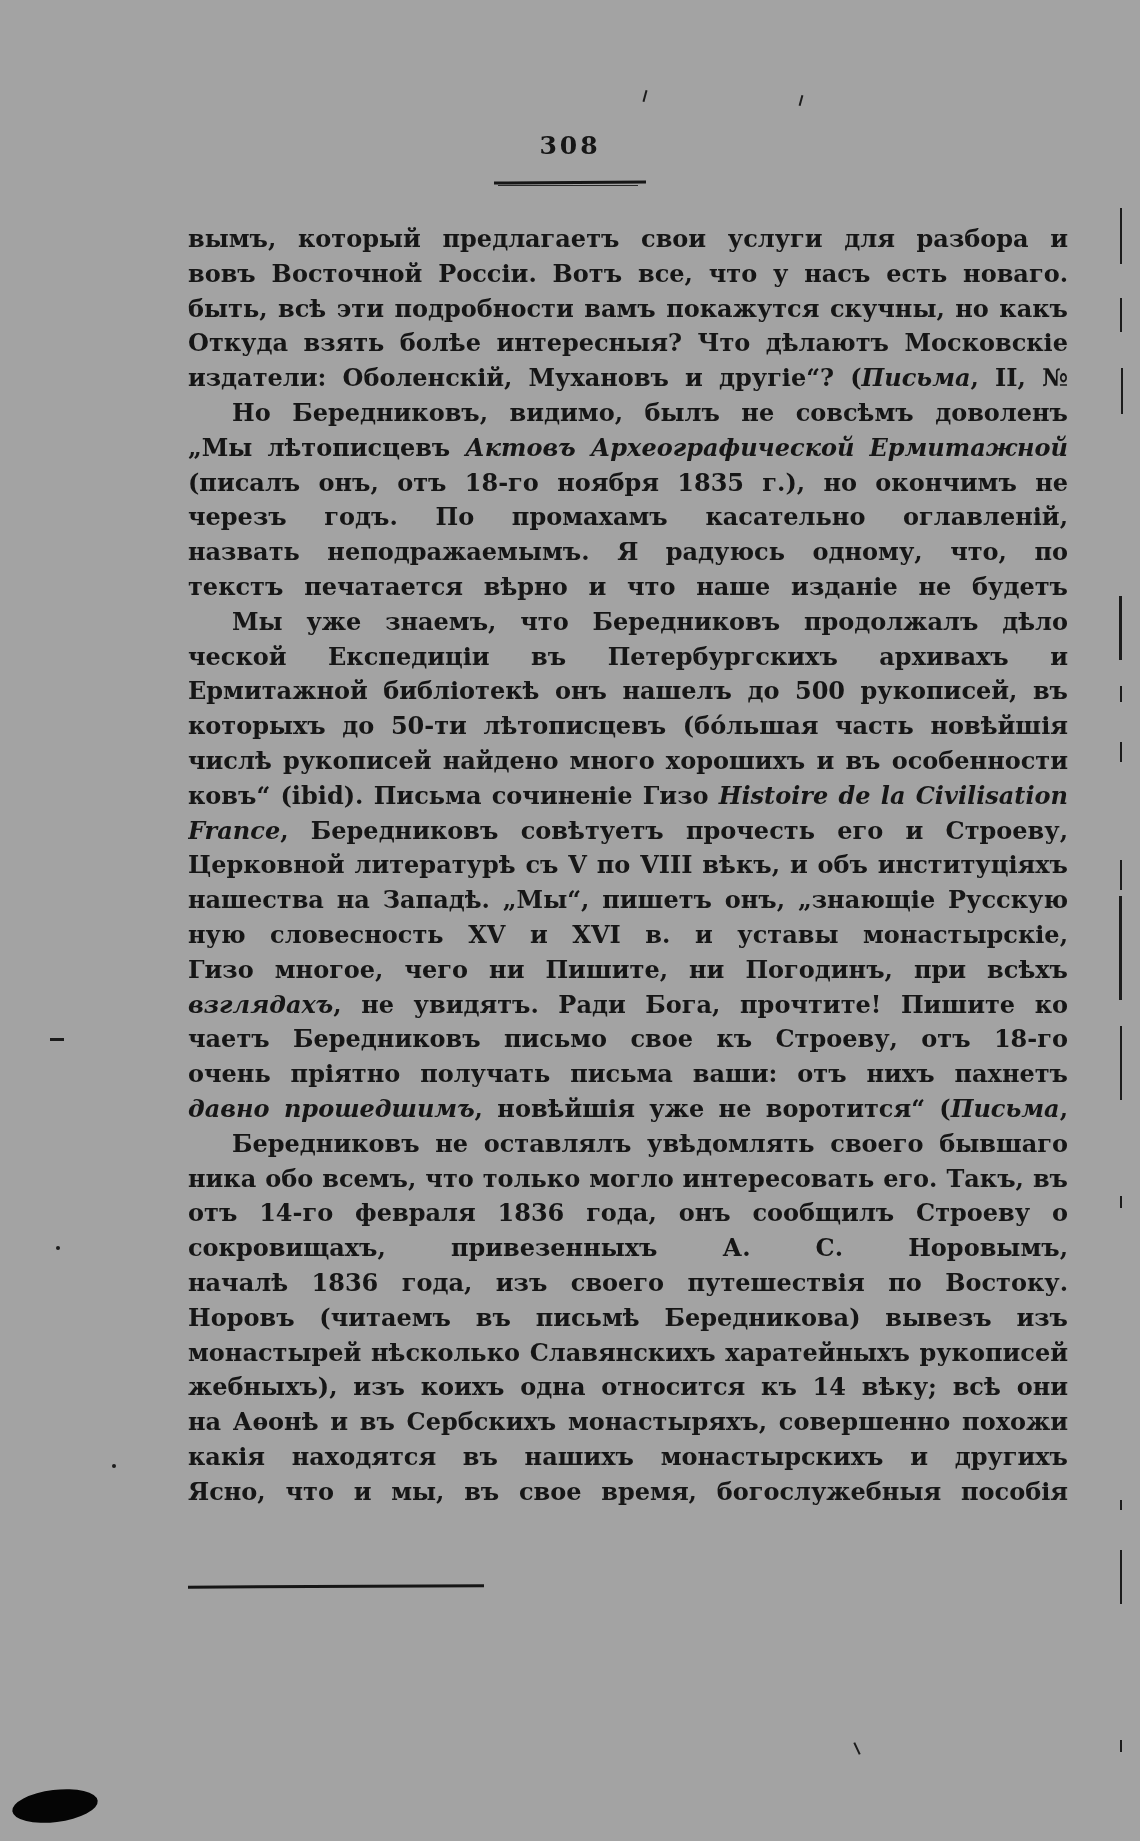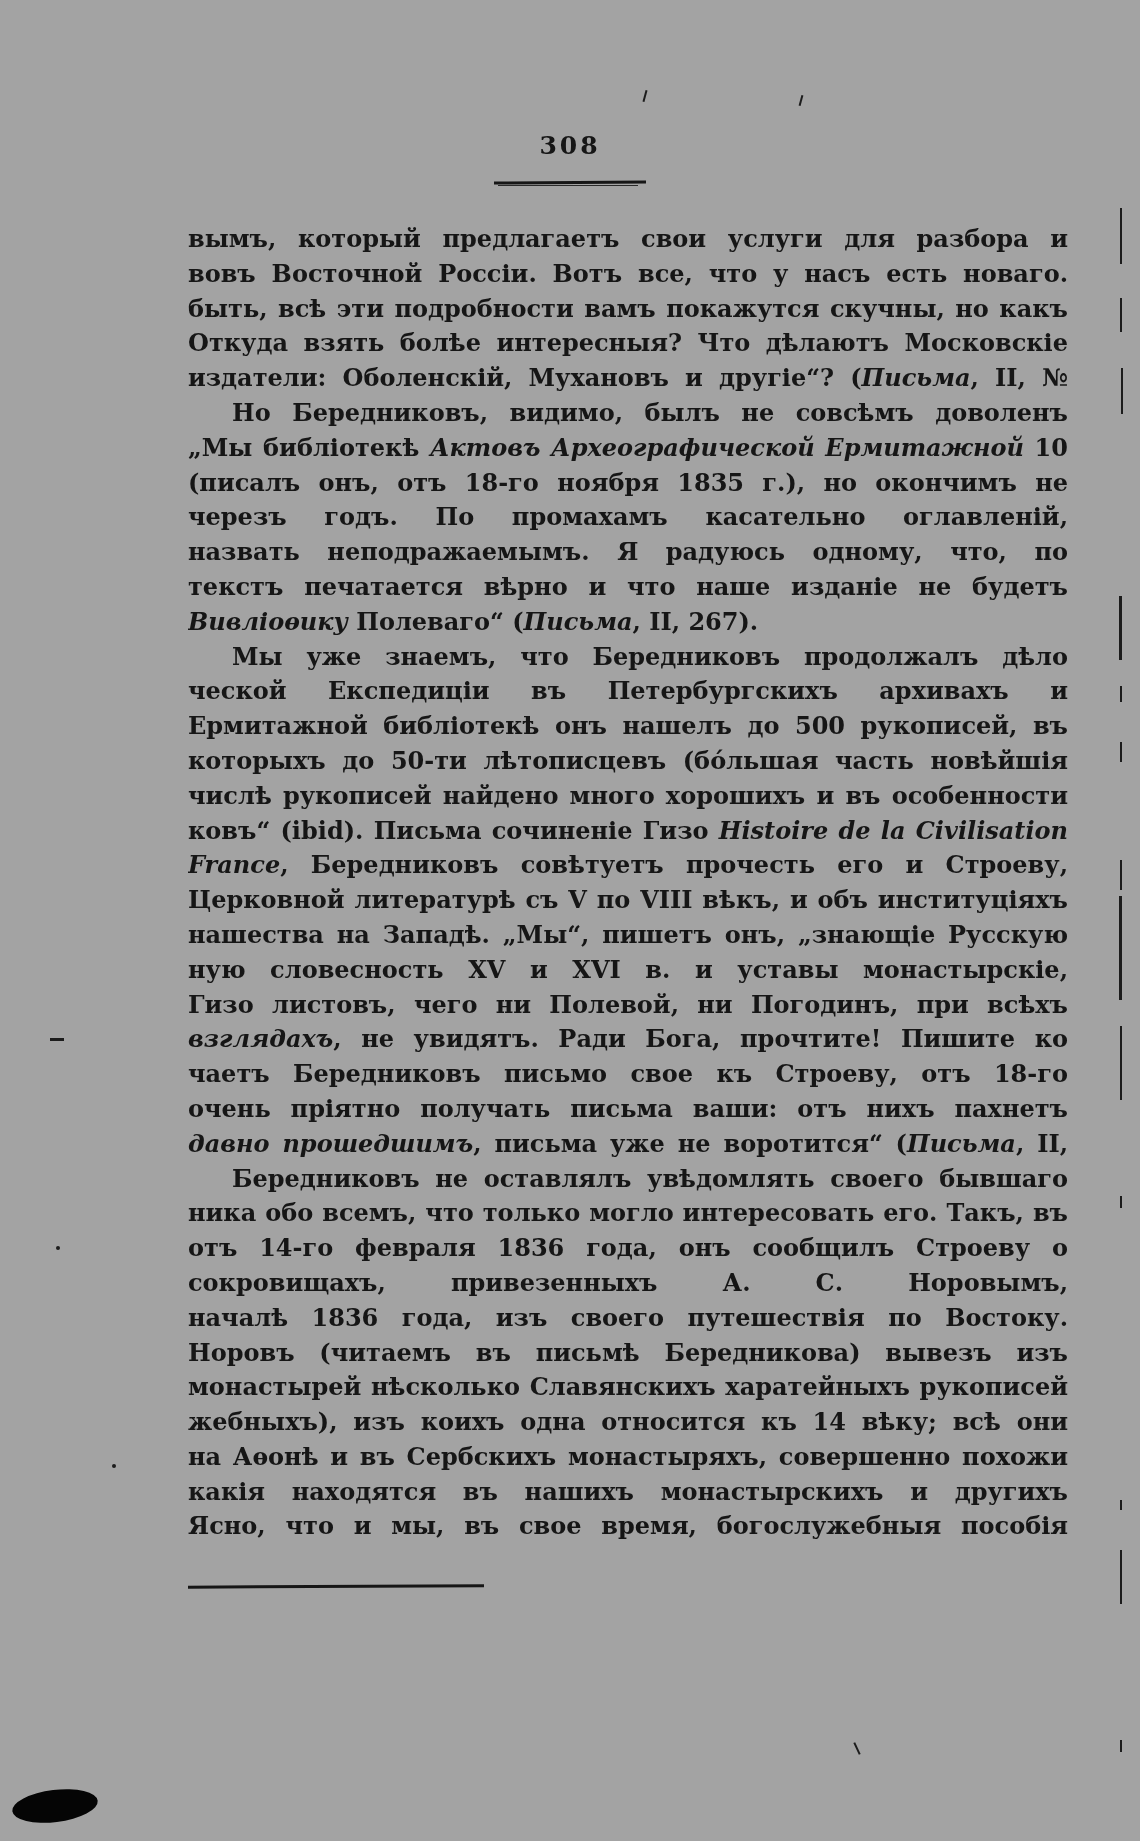--- a/index.html
+++ b/index.html
@@ -60,41 +60,40 @@
   <div class="page-rule"></div>
   <div class="page-rule2"></div>
 
   <div class="text-block">
       <div class="line"><span>вымъ, который предлагаетъ свои услуги для разбора и другихъ архи-</span></div>
       <div class="line"><span>вовъ Восточной Россіи. Вотъ все, что у насъ есть новаго. Можетъ</span></div>
       <div class="line"><span>быть, всѣ эти подробности вамъ покажутся скучны, но какъ быть?</span></div>
       <div class="line"><span>Откуда взять болѣе интересныя? Что дѣлаютъ Московскіе ученые и</span></div>
       <div class="line end"><span>издатели: Оболенскій, Мухановъ и другіе“? (</span><span class="it">Письма</span><span>, II, № 266).</span></div>
       <div class="line indent"><span>Но Бередниковъ, видимо, былъ не совсѣмъ доволенъ ходомъ дѣлъ.</span></div>
-      <div class="line"><span>„Мы библіотекѣ </span><span class="it">Актовъ Археографической Ермитажной</span><span> 10 листовъ</span></div>
+      <div class="line"><span>„Мы лѣтописцевъ </span><span class="it">Актовъ Археографической Ермитажной</span><span> 10 листовъ</span></div>
       <div class="line"><span>(писалъ онъ, отъ 18-го ноября 1835 г.), но окончимъ не прежде какъ</span></div>
       <div class="line"><span>черезъ годъ. По промахамъ касательно оглавленій, Устрялова можно</span></div>
       <div class="line"><span>назвать неподражаемымъ. Я радуюсь одному, что, по крайней мѣрѣ,</span></div>
       <div class="line"><span>текстъ печатается вѣрно и что наше изданіе не будетъ походить на</span></div>
-      <div class="line end"><span class="it">Вивліоѳику</span><span> Полеваго“ (</span><span class="it">Письма</span><span>, II, 267).</span></div>
       <div class="line indent"><span>Мы уже знаемъ, что Бередниковъ продолжалъ дѣло Археографи-</span></div>
       <div class="line"><span>ческой Експедиціи въ Петербургскихъ архивахъ и библіотекахъ. Въ</span></div>
       <div class="line"><span>Ермитажной библіотекѣ онъ нашелъ до 500 рукописей, въ числѣ</span></div>
       <div class="line"><span>которыхъ до 50-ти лѣтописцевъ (бо́льшая часть новѣйшія копіи); въ</span></div>
       <div class="line"><span>числѣ рукописей найдено много хорошихъ и въ особенности Сборни-</span></div>
       <div class="line"><span>ковъ“ (ibid). Письма сочиненіе Гизо </span><span class="it">Histoire de la Civilisation en</span></div>
       <div class="line"><span class="it">France</span><span>, Бередниковъ совѣтуетъ прочесть его и Строеву, особенно о</span></div>
       <div class="line"><span>Церковной литературѣ съ V по VIII вѣкъ, и объ институціяхъ мо-</span></div>
       <div class="line"><span>нашества на Западѣ. „Мы“, пишетъ онъ, „знающіе Русскую рукопис-</span></div>
       <div class="line"><span>ную словесность XV и XVI в. и уставы монастырскіе, увидимъ въ</span></div>
-      <div class="line"><span>Гизо листовъ, чего ни Полевой, ни Погодинъ, при всѣхъ </span></div>
+      <div class="line"><span>Гизо многое, чего ни Пишите, ни Погодинъ, при всѣхъ </span></div>
       <div class="line"><span class="it">взглядахъ</span><span>, не увидятъ. Ради Бога, прочтите! Пишите ко мнѣ“, заклю-</span></div>
       <div class="line"><span>чаетъ Бередниковъ письмо свое къ Строеву, отъ 18-го ноября, „мнѣ</span></div>
       <div class="line"><span>очень пріятно получать письма ваши: отъ нихъ пахнетъ </span></div>
-      <div class="line end"><span class="it">давно прошедшимъ</span><span>, письма уже не воротится“ (</span><span class="it">Письма</span><span>, II, № 267).</span></div>
+      <div class="line end"><span class="it">давно прошедшимъ</span><span>, новѣйшія уже не воротится“ (</span><span class="it">Письма</span><span>, II, № 267).</span></div>
       <div class="line indent"><span>Бередниковъ не оставлялъ увѣдомлять своего бывшаго началь-</span></div>
       <div class="line"><span>ника обо всемъ, что только могло интересовать его. Такъ, въ письмѣ</span></div>
       <div class="line"><span>отъ 14-го февраля 1836 года, онъ сообщилъ Строеву о письменныхъ</span></div>
       <div class="line"><span>сокровищахъ, привезенныхъ А. С. Норовымъ, возвратившимся, въ</span></div>
       <div class="line"><span>началѣ 1836 года, изъ своего путешествія по Востоку. „Извѣстный</span></div>
       <div class="line"><span>Норовъ (читаемъ въ письмѣ Бередникова) вывезъ изъ Палестинскихъ</span></div>
       <div class="line"><span>монастырей нѣсколько Славянскихъ харатейныхъ рукописей (богослу-</span></div>
       <div class="line"><span>жебныхъ), изъ коихъ одна относится къ 14 вѣку; всѣ они писаны</span></div>
       <div class="line"><span>на Аѳонѣ и въ Сербскихъ монастыряхъ, совершенно похожи на тѣ,</span></div>
       <div class="line"><span>какія находятся въ нашихъ монастырскихъ и другихъ библіотекахъ.</span></div>

